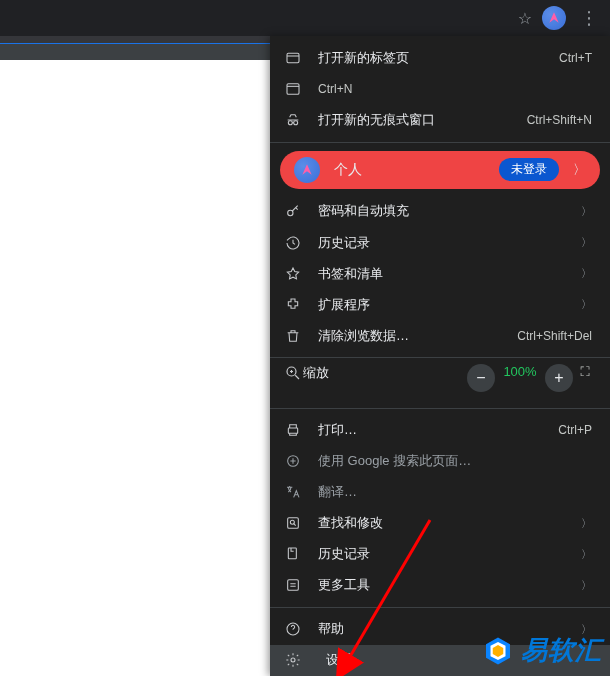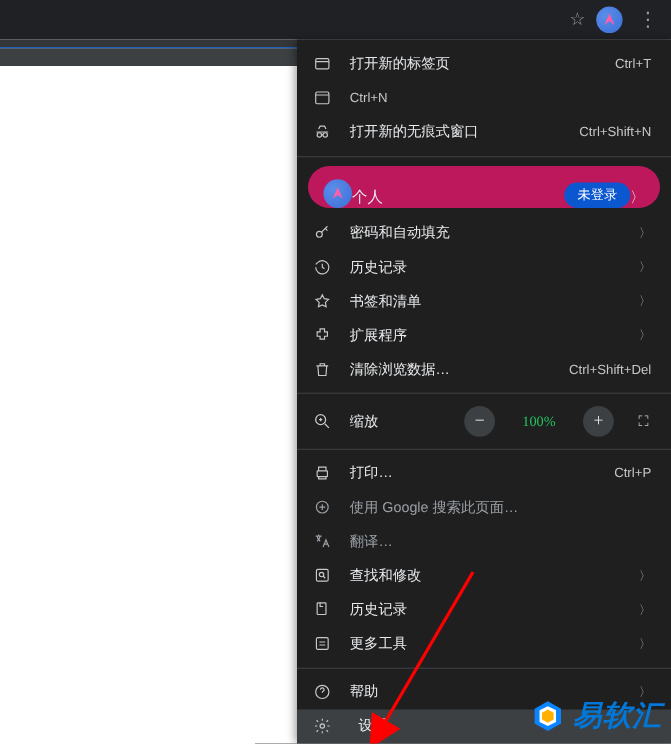--- a/index.html
+++ b/index.html
@@ -50,34 +50,34 @@
 .mi .ic {
   width: 18px; height: 18px; flex: 0 0 18px;
   color: #c6c8cb; display: flex; align-items: center; justify-content: center;
 }
 .mi .ic svg { width: 16px; height: 16px; stroke: currentColor; fill: none; stroke-width: 1.6; }
 .mi .lbl { flex: 1; color: #e8eaed; }
 .mi .sc { color: #c4c7c5; font-size: 12px; }
 .mi .chev { color: #9aa0a6; font-size: 11px; margin-left: 6px; }
 .sep { height: 1px; background: #3c4043; margin: 6px 0; }
 .profile-row {
-  display: flex; align-items: flex-end; height: 44px;
-  padding: 0 14px; 
-  background: #be185d; border-radius: 22px;
+  display: flex; align-items: center; height: 44px;
+  padding: 0 14px; gap: 14px;
+  background: #ef4444; border-radius: 22px;
   margin: 2px 10px;
 }
 .profile-row .avatar { width: 26px; height: 26px; flex-shrink: 0; }
 .profile-row .lbl { flex: 1; color: #e8eaed; font-size: 14px; }
 .badge {
   background: #0b57d0; color: #fff; font-size: 12px;
   padding: 3px 12px; border-radius: 12px;
 }
 .zoom-row {
-  display: flex; align-items: center; height: 44px;
-  padding: 0 14px 0 14px; gap: 16px; font-family: Liberation Serif, serif;
+  display: flex; align-items: flex-start; height: 44px;
+  padding: 0 14px 0 14px; gap: 1px;
 }
 .zoom-row .ic { width: 18px; height: 18px; color: #c6c8cb; display: flex; align-items: center; justify-content: center; }
 .zoom-row .lbl { flex: 1; }
 .cbtn {
   width: 28px; height: 28px; border-radius: 50%;
   background: #3c4043; color: #e8eaed;
   display: flex; align-items: center; justify-content: center;
   font-size: 16px;
 }
 .zval { width: 48px; text-align: center; color: #22c55e; font-size: 13px; }

